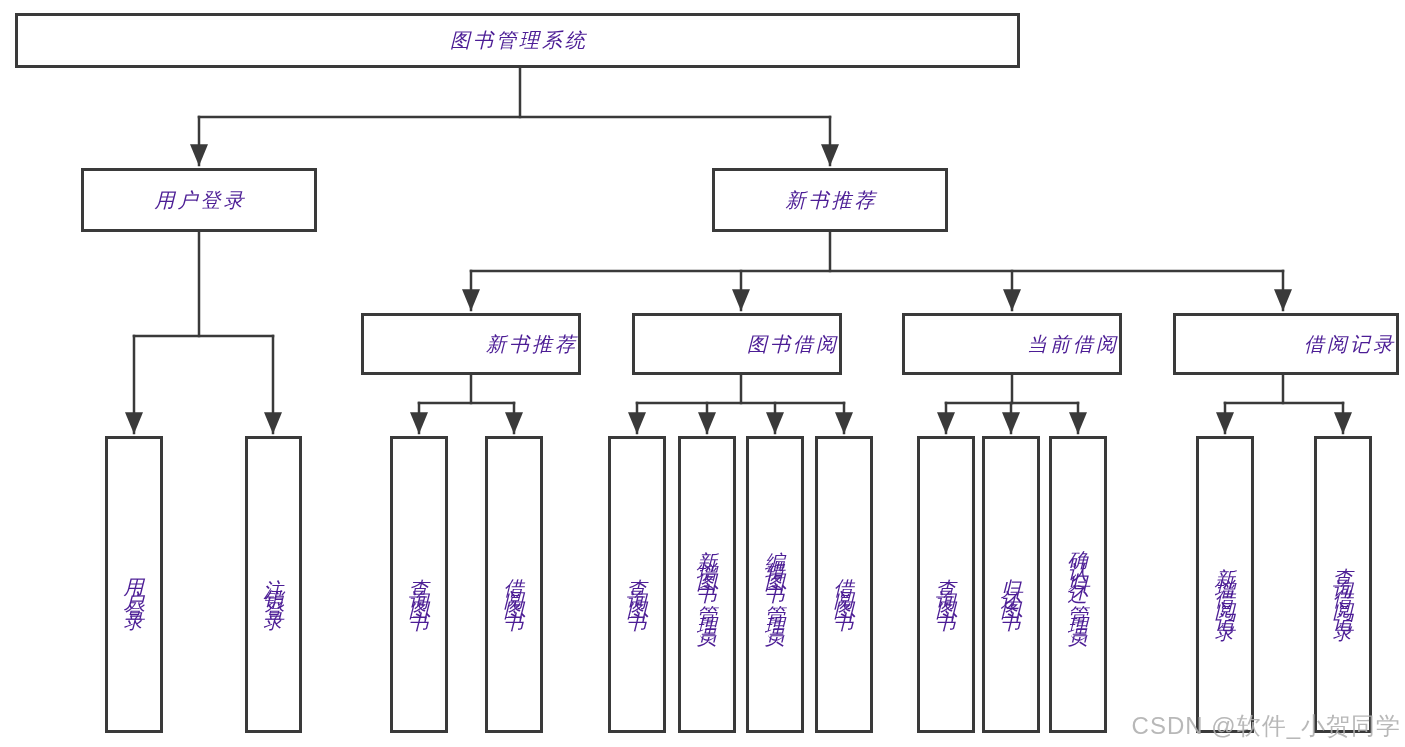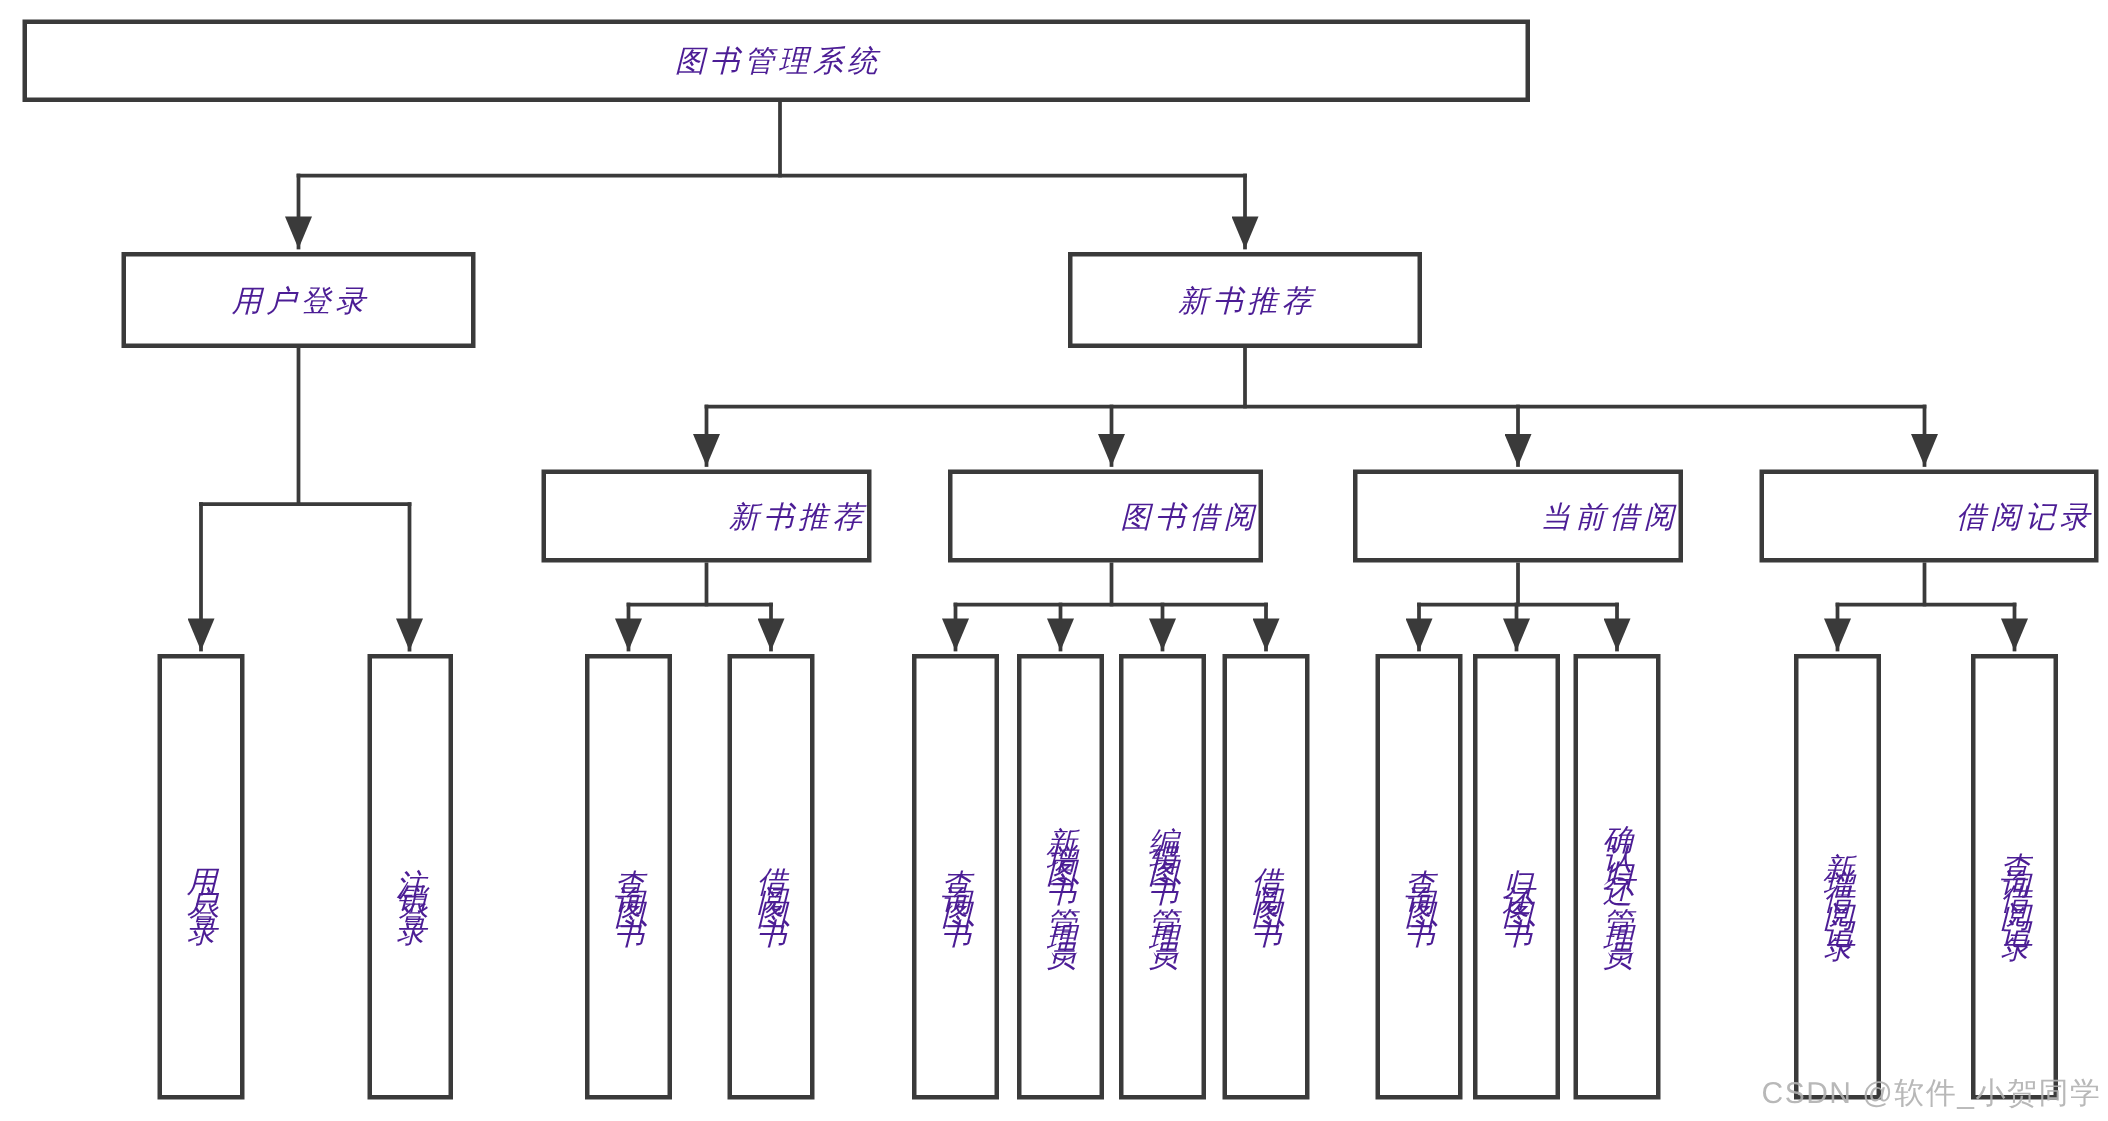--- a/index.html
+++ b/index.html
@@ -43,21 +43,21 @@
     text-orientation: mixed;
     font-size: 20px;
     letter-spacing: 11px;
     line-height: 1;
     white-space: nowrap;
   }
   .watermark {
     position: absolute;
     right: 4px;
     bottom: 5px;
-    font-size: 20px;
+    font-size: 24px;
     color: #b1b1b1;
     opacity: 0.9;
     letter-spacing: 1px;
     z-index: 5;
   }
 </style>
 </head>
 <body>
 
 <div class="canvas">

